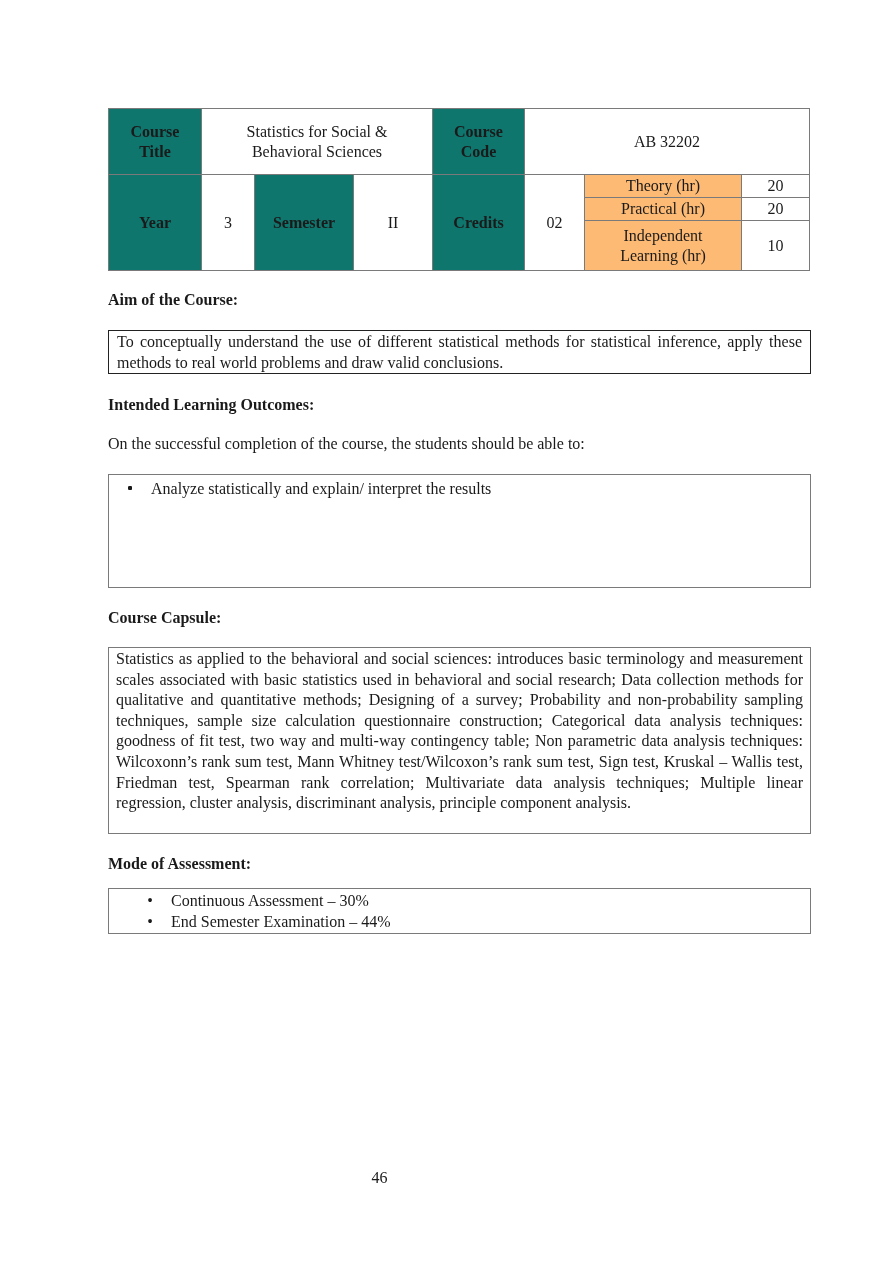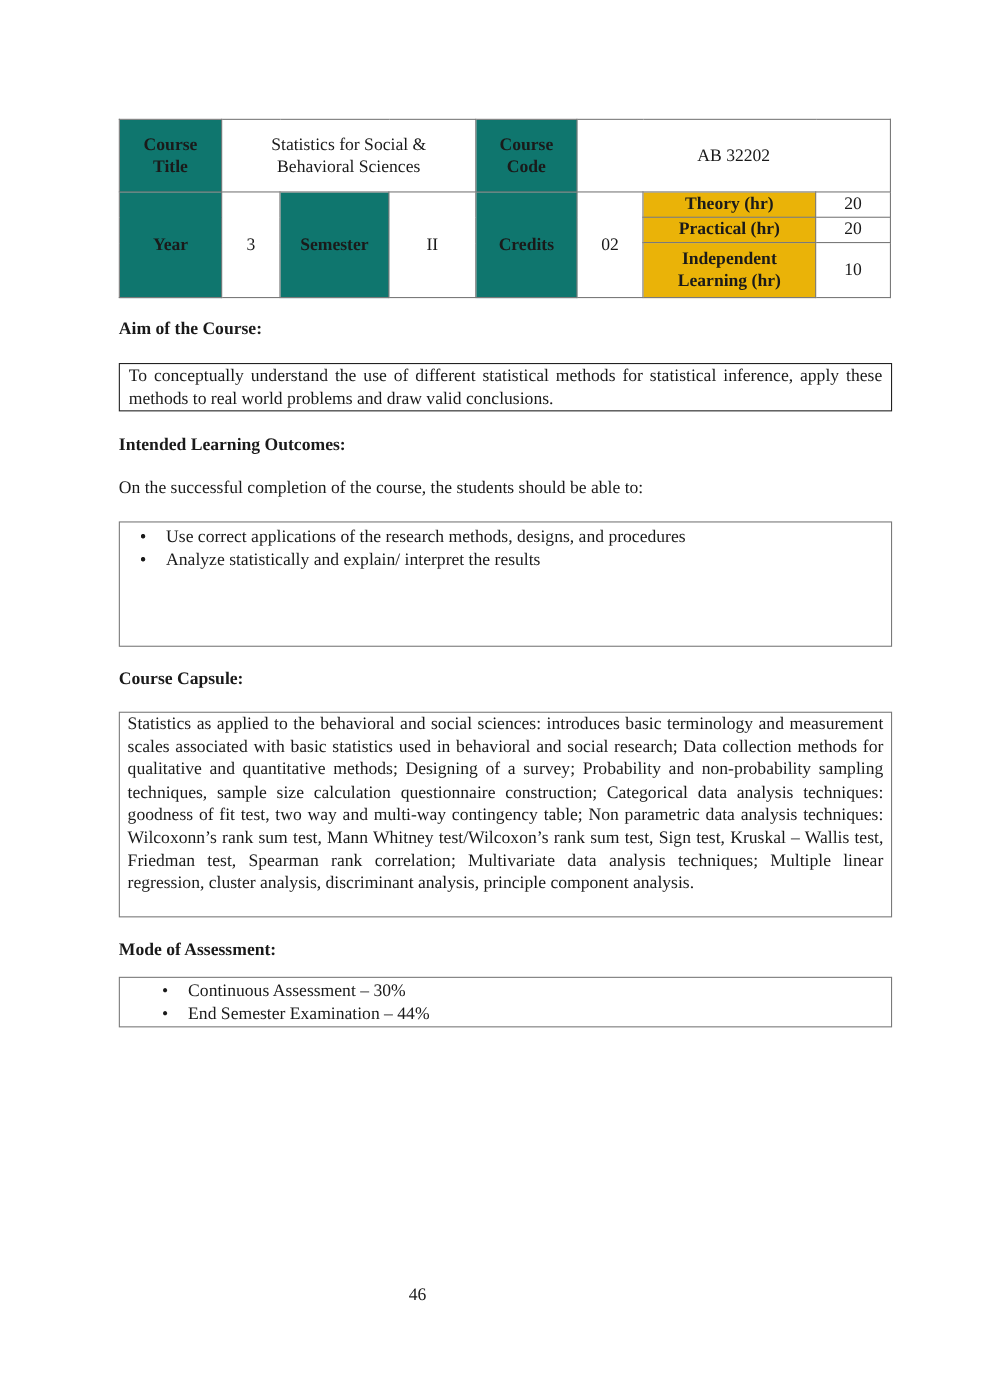--- a/index.html
+++ b/index.html
@@ -2,21 +2,21 @@
 <html><head>
 <meta charset="utf-8">
 <style>
   html, body { margin:0; padding:0; background:#ffffff; }
   body { width:893px; height:1262px; position:relative; font-family:"Liberation Serif","DejaVu Serif",serif; color:#1a1a1a; font-size:16px; overflow:hidden; }
   .page { position:absolute; left:0; top:0; width:893px; height:1262px; }
 
   table.info { position:absolute; left:108px; top:108px; width:701px; border-collapse:collapse; table-layout:fixed; }
   table.info td { border:1px solid #7a7a7a; text-align:center; vertical-align:middle; padding:0 4px; line-height:20px; font-size:16px; }
   table.info td.hd { background:#0f766e; font-weight:bold; }
-  table.info td.sub { background:#eab308; font-weight:bold; padding:1px 16px; }
+  table.info td.sub { background:#fdba74; font-weight:normal; padding:1px 16px; }
   table.info td.val { background:#ffffff; }
 
   .heading { position:absolute; left:108px; font-weight:bold; font-size:16px; }
   .para { position:absolute; left:108px; font-size:16px; }
 
   .box { position:absolute; left:108px; width:703px; box-sizing:border-box; font-size:16px; line-height:20.6px; }
   .aim { top:330px; height:44px; border:1.5px solid #222; padding:1px 8px; text-align:justify; }
   .ilo { top:474px; height:114px; border:1px solid #7a7a7a; padding:2px 8px 0 14px; }
   .cap { top:647px; height:187px; border:1px solid #7a7a7a; padding:1px 7px; text-align:justify; line-height:20.6px; }
   .moa { top:888px; height:46px; border:1px solid #7a7a7a; padding:1px 8px 0 34px; }
@@ -74,21 +74,21 @@
 
   <div class="heading" style="top:291px">Aim of the Course:</div>
   <div class="box aim">To conceptually understand the use of different statistical methods for statistical inference, apply these methods to real world problems and draw valid conclusions.</div>
 
   <div class="heading" style="top:396px">Intended Learning Outcomes:</div>
   <div class="para" style="top:435px">On the successful completion of the course, the students should be able to:</div>
 
   <div class="box ilo">
     <ul class="blist">
       <li><span class="bullet">•</span></li>
-      <li><span class="bullet">•</span><span>Use correct applications of the research methods, designs, and procedures</span></li>
+      <li><span class="bullet">•</span></li>
       <li><span class="bullet">•</span></li>
       <li><span class="bullet">•</span><span>Analyze statistically and explain/ interpret the results</span></li>
     </ul>
   </div>
 
   <div class="heading" style="top:609px">Course Capsule:</div>
   <div class="box cap">Statistics as applied to the behavioral and social sciences: introduces basic terminology and measurement scales associated with basic statistics used in behavioral and social research; Data collection methods for qualitative and quantitative methods; Designing of a survey; Probability and non-probability sampling techniques, sample size calculation questionnaire construction; Categorical data analysis techniques: goodness of fit test, two way and multi-way contingency table; Non parametric data analysis techniques: Wilcoxonn’s rank sum test, Mann Whitney test/Wilcoxon’s rank sum test, Sign test, Kruskal – Wallis test, Friedman test, Spearman rank correlation; Multivariate data analysis techniques; Multiple linear regression, cluster analysis, discriminant analysis, principle component analysis.</div>
 
   <div class="heading" style="top:855px">Mode of Assessment:</div>
   <div class="box moa">

